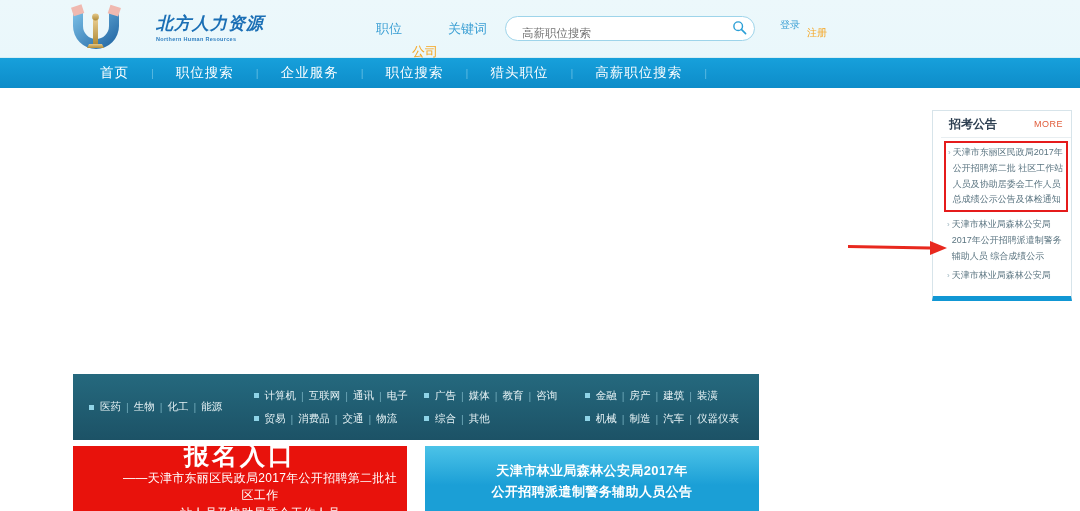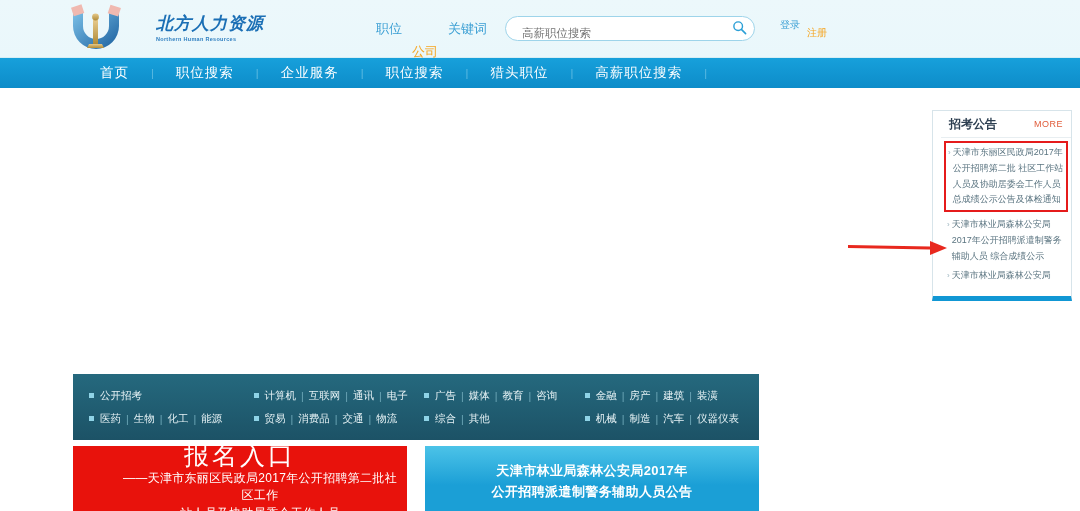--- a/index.html
+++ b/index.html
@@ -356,21 +356,21 @@
   .card.red {
     background: #e8120c;
     color: #ffffff;
   }
   .card.blue {
     background: linear-gradient(180deg, #4cc3e8 0%, #1b9fd6 55%, #1b9fd6 100%);
     color: #ffffff;
   }
   .card-title-big {
     font-size: 25px;
-    font-weight: normal;
+    font-weight: bold;
     letter-spacing: 3px;
     line-height: 1.15;
   }
   .card-sub {
     font-size: 12px;
     font-weight: normal;
     line-height: 1.45;
     letter-spacing: .3px;
     margin-left: 40px;
   }
@@ -454,24 +454,20 @@
 </div>
 
 <div class="main">
 
 
   <div class="cat-strip">
 
     <div class="cat-col c1">
       <div class="cat-row">
         <span class="cat-bullet"></span>
-        <span class="cat-link">公开招考</span>
-      </div>
-      <div class="cat-row">
-        <span class="cat-bullet"></span>
         <span class="cat-link">医药</span>
         <span class="cat-divider">|</span>
         <span class="cat-link">生物</span>
         <span class="cat-divider">|</span>
         <span class="cat-link">化工</span>
         <span class="cat-divider">|</span>
         <span class="cat-link">能源</span>
       </div>
     </div>
 

